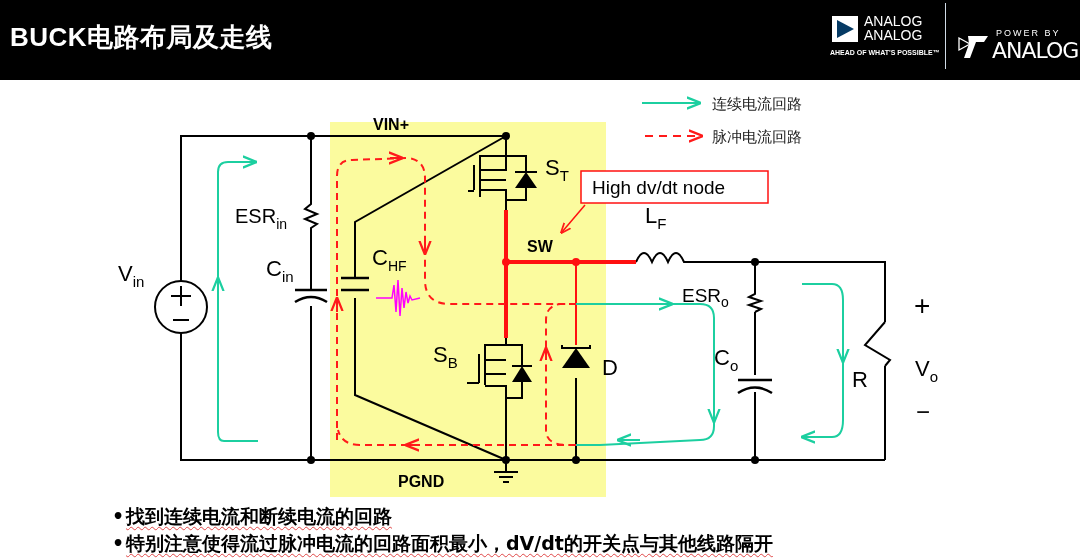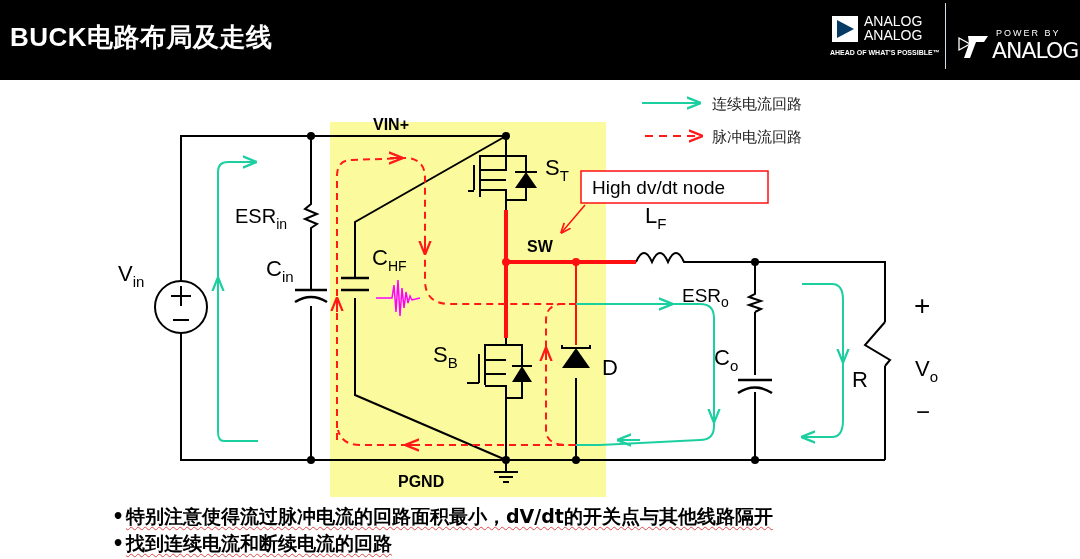--- a/index.html
+++ b/index.html
@@ -220,15 +220,15 @@
     <text x="682" y="302" font-size="19"><tspan>ESR</tspan><tspan dy="5" font-size="14">o</tspan></text>
     <text x="714" y="365" font-size="22"><tspan>C</tspan><tspan dy="6" font-size="15">o</tspan></text>
     <text x="852" y="387" font-size="22">R</text>
     <text x="914" y="315" font-size="28">+</text>
     <text x="915" y="376" font-size="22"><tspan>V</tspan><tspan dy="6" font-size="15">o</tspan></text>
     <text x="916" y="420" font-size="24">−</text>
   </g>
 </svg>
 
 <div class="bullets">
+  <div class="bullet"><span class="dot">•</span><span class="txt">找到连续电流和断续电流的回路</span></div>
   <div class="bullet"><span class="dot">•</span><span class="txt">特别注意使得流过脉冲电流的回路面积最小，dV/dt的开关点与其他线路隔开</span></div>
-  <div class="bullet"><span class="dot">•</span><span class="txt">找到连续电流和断续电流的回路</span></div>
 </div>
 
 </body></html>

